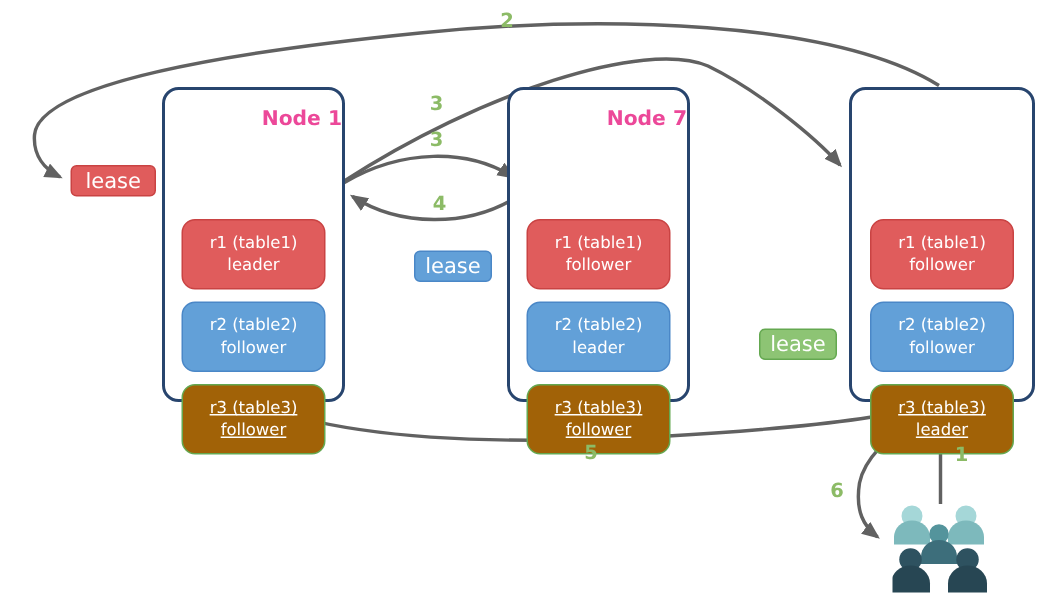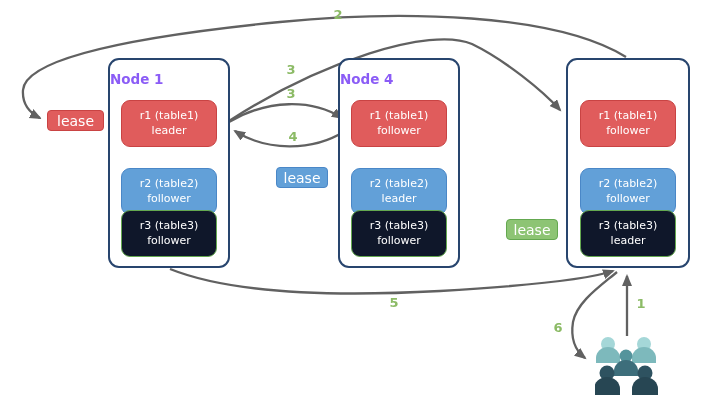--- a/index.html
+++ b/index.html
@@ -6,33 +6,33 @@
   .canvas{
     position:relative;width:704px;height:405px;background:#ffffff;
     font-family:"DejaVu Sans","Liberation Sans",sans-serif;overflow:hidden;
   }
   .arrows{position:absolute;left:0;top:0;width:704px;height:405px;pointer-events:none;}
   .node{
     position:absolute;width:122px;height:210px;background:#ffffff;
     border:2px solid #28456e;border-radius:11px;box-sizing:border-box;
   }
   .node-title{
-    position:absolute;left:0;top:11px;width:100%;text-align:left;
-    font-size:13.5px;font-weight:bold;color:#8b5cf6;
+    position:absolute;left:0;top:11px;width:100%;text-align:right;
+    font-size:13.5px;font-weight:bold;color:#ec4899;
   }
   .replica{
     position:absolute;left:11px;width:96px;height:47px;border-radius:9px;
     display:flex;flex-direction:column;align-items:center;justify-content:center;
     color:#ffffff;font-size:11px;line-height:1.32;text-align:center;
-    box-sizing:border-box;border:1.5px solid transparent;
+    box-sizing:border-box;border:1.5px solid transparent;margin-top:46px;
   }
   .replica.red{background:#e05c5c;border-color:#c94343;}
   .replica.blue{background:#62a0d8;border-color:#4a87c7;}
-  .replica.green{background:#0f172a;border-color:#64a850;}
-  .r-top{top:40px}.r-mid{top:108px}.r-bot{top:150px}
+  .replica.green{background:#a16207;border-color:#64a850;text-decoration:underline;}
+  .r-top{top:40px}.r-mid{top:95px}.r-bot{top:150px}
   .lease{
     position:absolute;height:21px;padding:0 8px;border-radius:4px;
     display:flex;align-items:center;justify-content:center;
     color:#ffffff;font-size:14px;box-sizing:border-box;border:1.5px solid transparent;
   }
   .lease.red{background:#e05c5c;border-color:#c94343;left:47px;top:110px;width:57px;}
   .lease.blue{background:#62a0d8;border-color:#4a87c7;left:276px;top:167px;width:52px;}
   .lease.green{background:#8dc474;border-color:#64a850;left:506px;top:219px;width:52px;}
   .step{
     position:absolute;width:16px;text-align:center;
@@ -72,21 +72,21 @@
       <span>r2 (table2)</span>
       <span>follower</span>
     </div>
     <div class="replica green r-bot">
       <span>r3 (table3)</span>
       <span>follower</span>
     </div>
   </div>
 
   <div class="node" style="left:338px;top:58px">
-    <div class="node-title">Node 4</div>
+    <div class="node-title">Node 7</div>
     <div class="replica red r-top">
       <span>r1 (table1)</span>
       <span>follower</span>
     </div>
     <div class="replica blue r-mid">
       <span>r2 (table2)</span>
       <span>leader</span>
     </div>
     <div class="replica green r-bot">
       <span>r3 (table3)</span>

